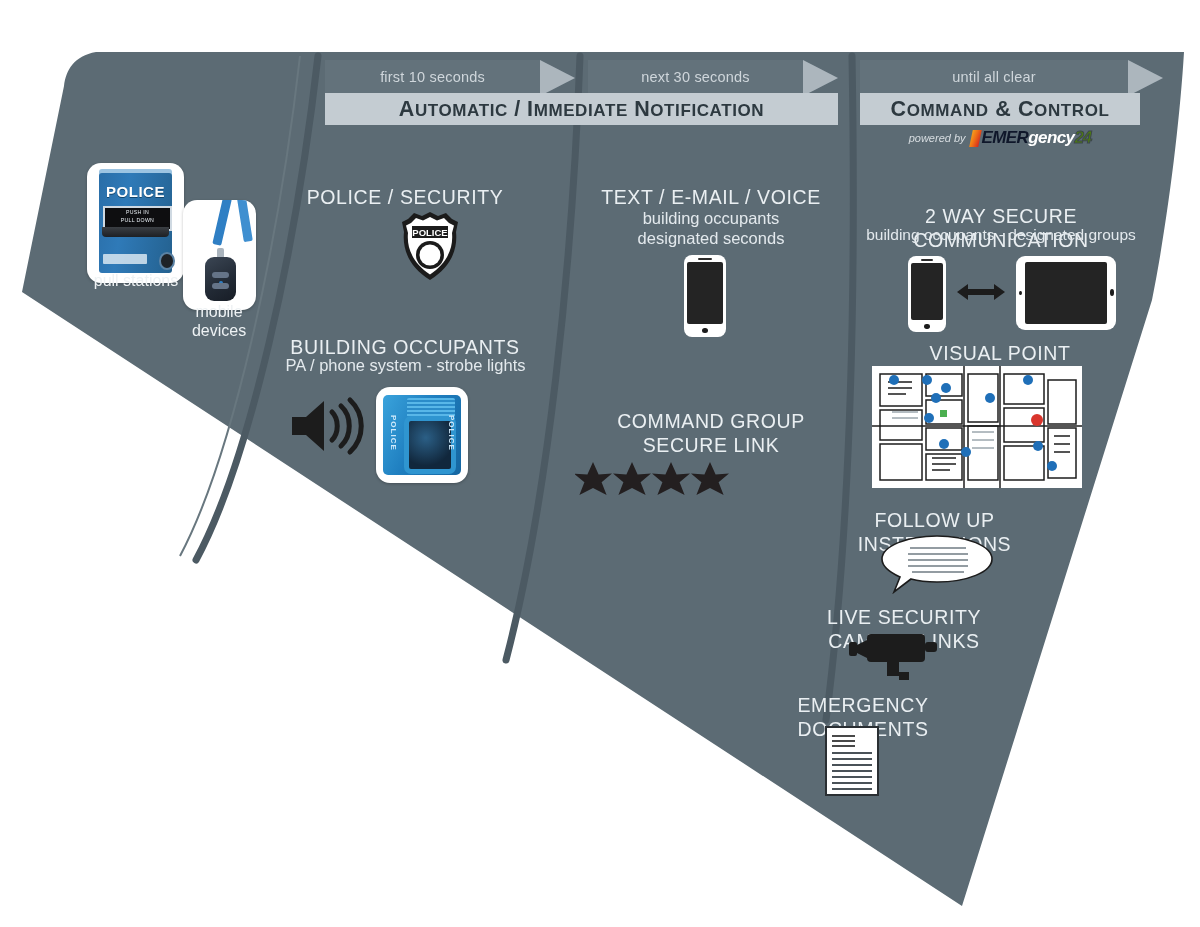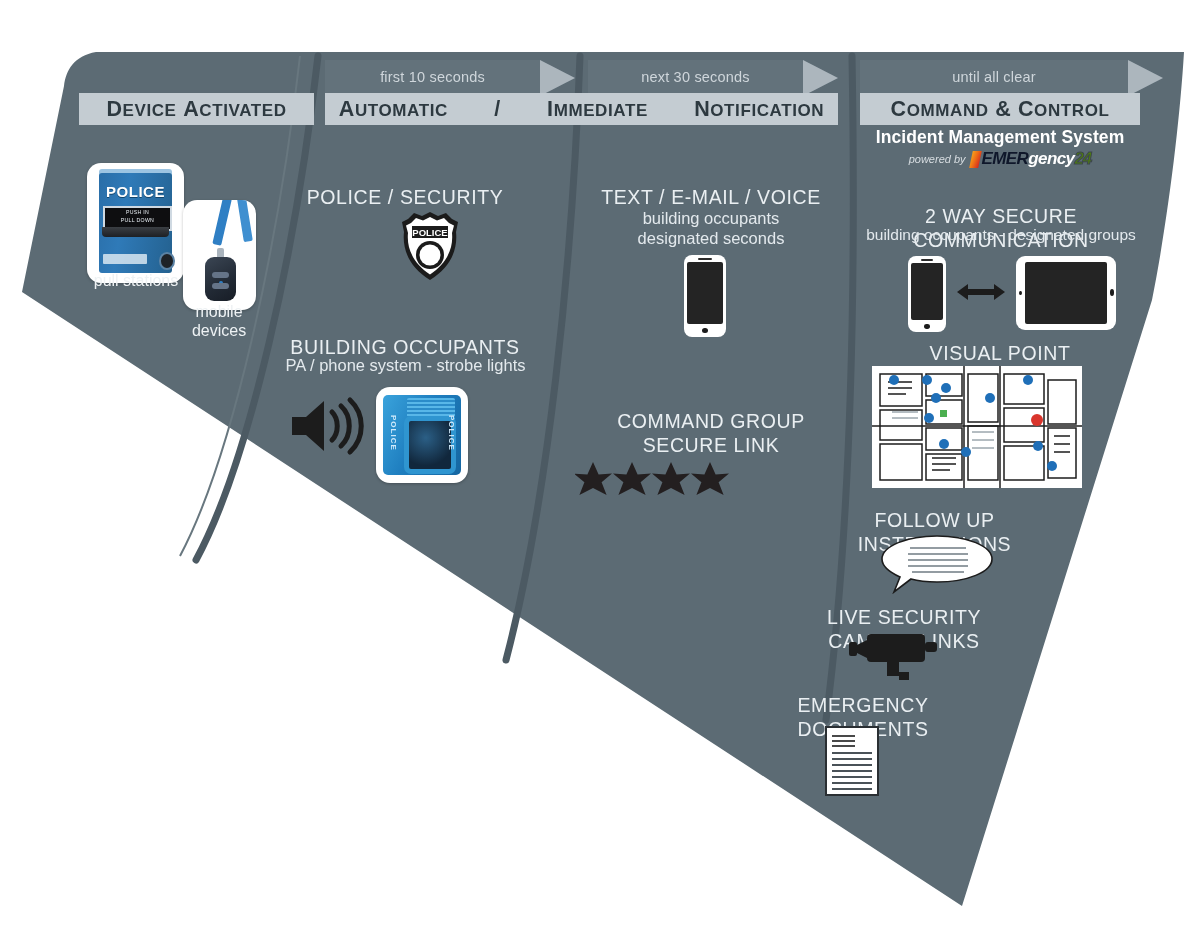--- a/index.html
+++ b/index.html
@@ -138,26 +138,24 @@
       <path d="M803,60 L838,78 L803,96 Z" fill="#b9c2c9" opacity=".85"></path>
 
       <path d="M860,60 H1128 L1163,78 L1128,96 H860 Z" fill="#63727b"></path>
       <path d="M1128,60 L1163,78 L1128,96 Z" fill="#b9c2c9" opacity=".85"></path>
     </svg>
 
     <div class="timecap" style="left:325px;top:62px;width:215px;">first 10 seconds</div>
     <div class="timecap" style="left:588px;top:62px;width:215px;text-align:center;">next 30 seconds</div>
     <div class="timecap" style="left:860px;top:62px;width:268px;">until all clear</div>
 
-    <div class="titleband" style="left:79px;top:93px;width:235px;"><span><span class="sc">D</span><span class="sm">EVICE</span></span>&nbsp;<span><span class="sc">A</span><span class="sm">CTIVATED</span></span></div>
-    <div class="titleband" style="left:325px;top:93px;width:513px;font-size:20.5px;gap:20px;"><span><span class="sc">A</span><span class="sm">UTOMATIC</span></span>&nbsp;<span class="sc">/</span>&nbsp;<span><span class="sc">I</span><span class="sm">MMEDIATE</span></span>&nbsp;<span><span class="sc">N</span><span class="sm">OTIFICATION</span></span></div>
+    <div class="titleband" style="left:325px;top:93px;width:513px;font-size:20.5px;"><span><span class="sc">A</span><span class="sm">UTOMATIC</span></span>&nbsp;<span class="sc">/</span>&nbsp;<span><span class="sc">I</span><span class="sm">MMEDIATE</span></span>&nbsp;<span><span class="sc">N</span><span class="sm">OTIFICATION</span></span></div>
     <div class="titleband" style="left:860px;top:93px;width:280px;"><span><span class="sc">C</span><span class="sm">OMMAND</span></span>&nbsp;<span class="sc">&amp;</span>&nbsp;<span><span class="sc">C</span><span class="sm">ONTROL</span></span></div>
 
     <div class="blk" style="left:860px;top:127px;width:280px;">
-      <div class="logo-line">Incident Management System</div>
       <div style="display:flex;align-items:center;justify-content:center;gap:5px;margin-top:1px;">
         <span class="powered">powered by</span>
         <span style="display:inline-flex;align-items:center;">
           <span style="display:inline-block;width:9px;height:17px;
                 background:linear-gradient(100deg,#f6a01c 0%,#ef6f16 45%,#d3291f 100%);
                 transform:skewX(-12deg);margin-right:2px;"></span>
           <span style="font-size:17px;font-weight:bold;font-style:italic;color:#0f172a;letter-spacing:-.6px;">EMER</span>
           <span style="font-size:17px;font-weight:bold;font-style:italic;color:#ffffff;letter-spacing:-.6px;">gency</span>
           <span style="font-size:17px;font-weight:bold;font-style:italic;color:#4d7c0f;letter-spacing:-1px;
                        -webkit-text-stroke:1px #3d474e;">24</span>

